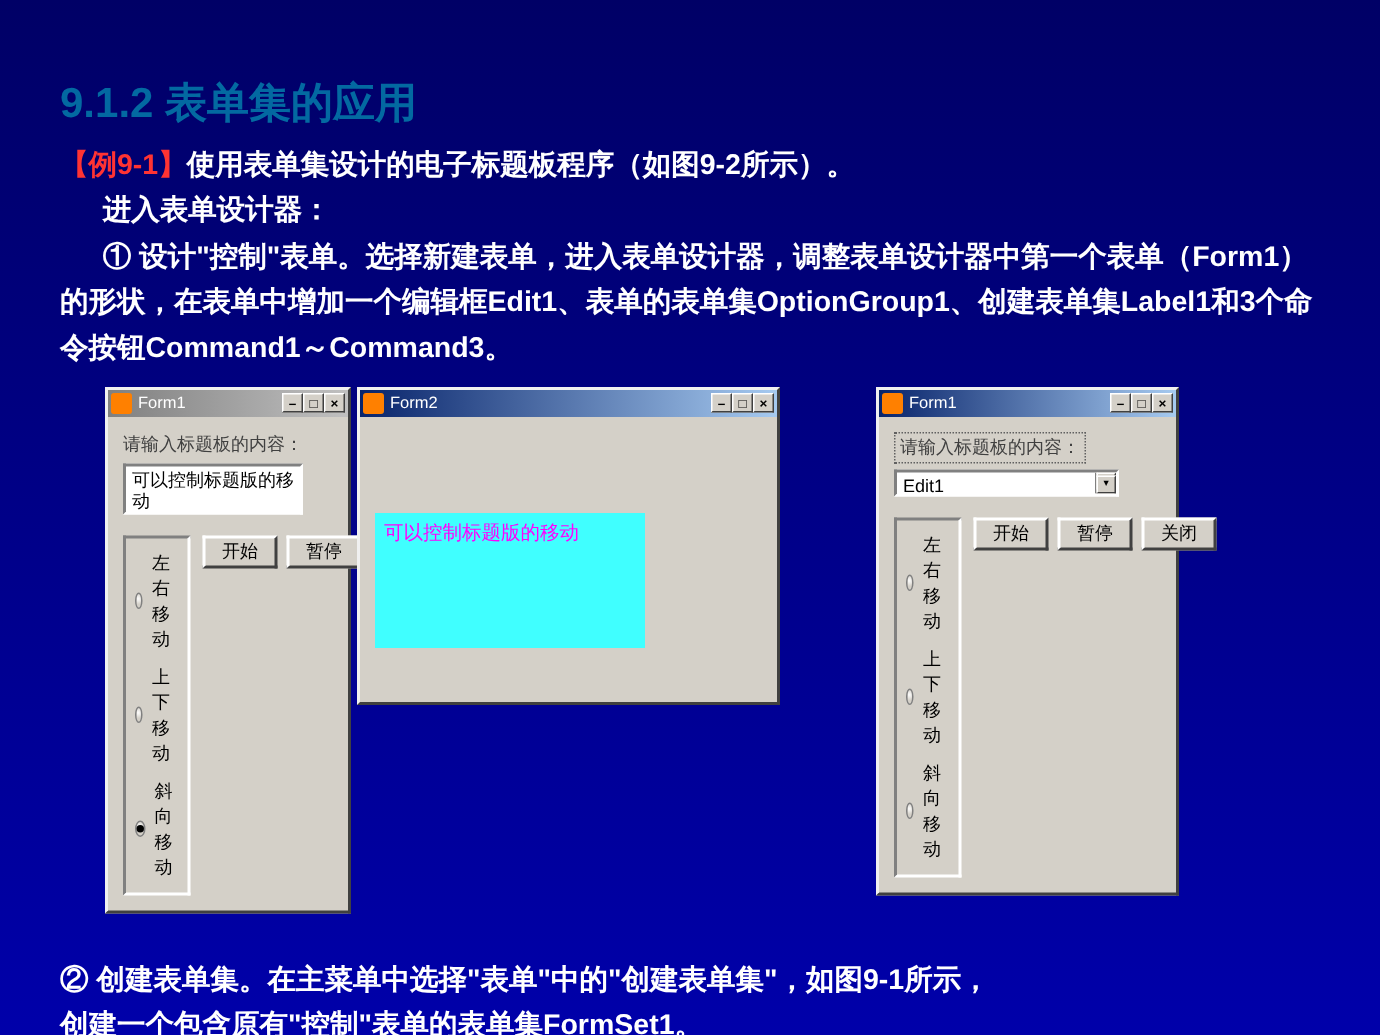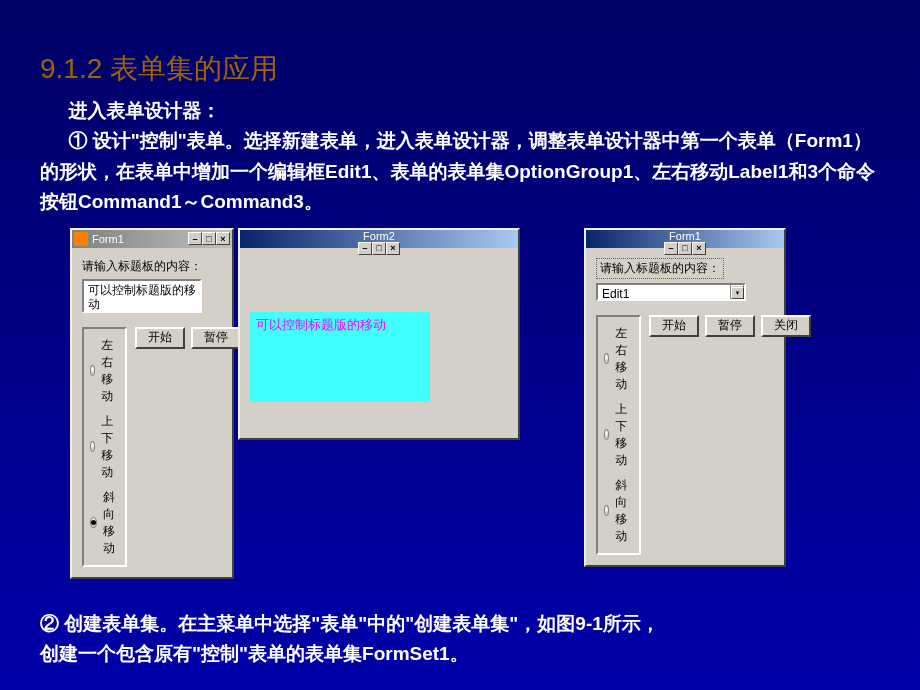--- a/index.html
+++ b/index.html
@@ -7,23 +7,23 @@
     margin: 0;
     width: 920px;
     height: 690px;
     background: linear-gradient(to bottom, #000066 0%, #000088 50%, #0000aa 100%);
     font-family: "Microsoft YaHei", "SimSun", sans-serif;
     color: #fff;
     overflow: hidden;
   }
   .slide { padding: 50px 40px 20px 40px; }
   .heading {
-    color: #a16207;
+    color: #0369a1;
     font-size: 28px;
-    font-weight: normal;
+    font-weight: bold;
     margin-bottom: 8px;
   }
   .body-text {
     font-size: 19px;
     line-height: 1.6;
     font-weight: bold;
   }
   .red { color: #ff3333; font-weight: bold; }
   .indent { text-indent: 1.5em; }
   .indent2 { text-indent: 1.5em; }
@@ -44,21 +44,21 @@
     color: #000;
   }
   .titlebar {
     display: flex;
     align-items: center;
     height: 18px;
     padding: 0 2px 0 2px;
     font-size: 11px;
     color: #fff;
   }
-  .tb-active { background: linear-gradient(to right, #08246b, #a6caf0); flex-direction: column; }
+  .tb-active { background: linear-gradient(to right, #08246b, #a6caf0); }
   .tb-inactive { background: linear-gradient(to right, #808080, #c0c0c0); }
   .fox-icon {
     width: 14px; height: 14px;
     background: #ff8000;
     margin-right: 4px;
     border-radius: 2px;
     display: inline-block;
   }
   .tb-text { flex: 1; }
   .tb-btns { display: flex; gap: 0; }
@@ -68,21 +68,21 @@
     border: 1px solid;
     border-color: #fff #404040 #404040 #fff;
     display: flex; align-items: center; justify-content: center;
     font-size: 9px; color: #000;
     font-family: Arial, sans-serif;
     font-weight: bold;
     cursor: pointer;
   }
   .win-body { padding: 10px; }
 
-  .label-txt { font-size: 12px; color: #000000; margin-bottom: 4px; }
+  .label-txt { font-size: 12px; color: #404040; margin-bottom: 4px; }
 
   .editbox {
     width: 120px;
     height: 34px;
     background: #fff;
     border: 2px solid;
     border-color: #808080 #fff #fff #808080;
     font-size: 12px;
     padding: 2px 4px;
     overflow: hidden;
@@ -166,23 +166,26 @@
     margin-top: 20px;
   }
 </style>
 </head>
 <body>
 
 <div class="slide">
   <div class="heading">9.1.2  表单集的应用</div>
 
   <div class="body-text">
+    <div>
+      <span class="red">【例9-1】</span><span>使用表单集设计的电子标题板程序（如图9-2所示）。</span>
+    </div>
     <div class="indent">进入表单设计器：</div>
     <div>
-      <span style="padding-left:1.5em"></span><span>① 设计"控制"表单。选择新建表单，进入表单设计器，调整表单设计器中第一个表单（</span><span>Form1</span><span>）的形状，在表单中增加一个编辑框</span><span>Edit1</span><span>、表单的表单集</span><span>OptionGroup1</span><span>、左右移动</span><span>Label1</span><span>和3个命令按钮</span><span>Command1</span><span>～</span><span>Command3</span><span>。</span>
+      <span style="padding-left:1.5em"></span><span>① 设计"控制"表单。选择新建表单，进入表单设计器，调整表单设计器中第一个表单（</span><span>Form1</span><span>）的形状，在表单中增加一个编辑框</span><span>Edit1</span><span>、表单的表单集</span><span>OptionGroup1</span><span>、创建表单集</span><span>Label1</span><span>和3个命令按钮</span><span>Command1</span><span>～</span><span>Command3</span><span>。</span>
     </div>
   </div>
 
   <div class="forms-row">
 
     <div class="win" style="width:164px;">
       <div class="titlebar tb-inactive">
         <span class="fox-icon"></span>
         <span class="tb-text">Form1</span>
         <div class="tb-btns">

